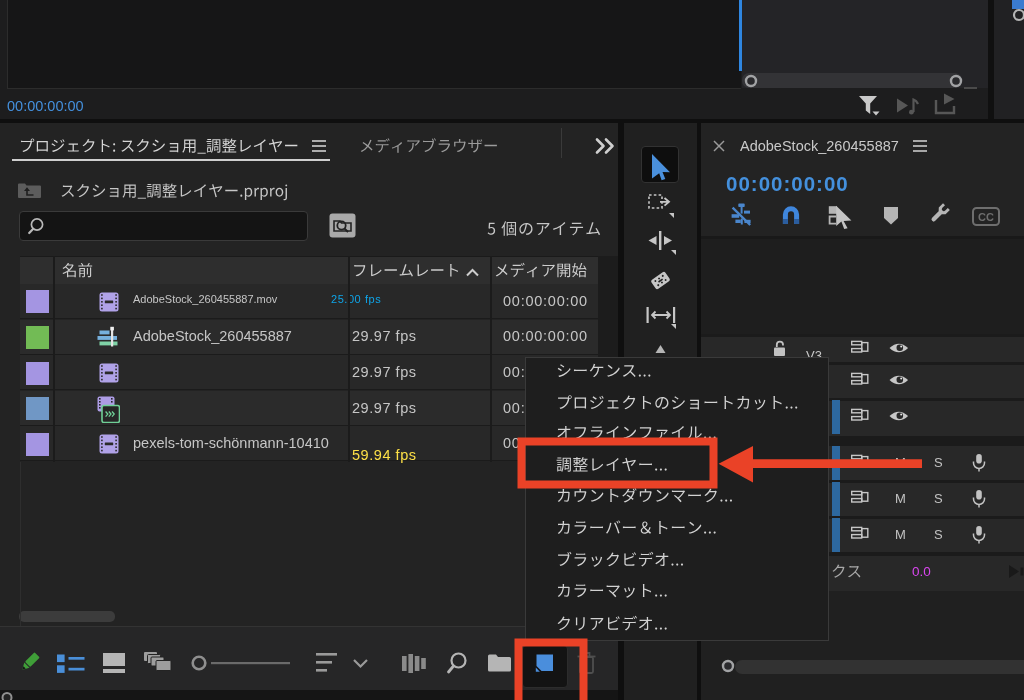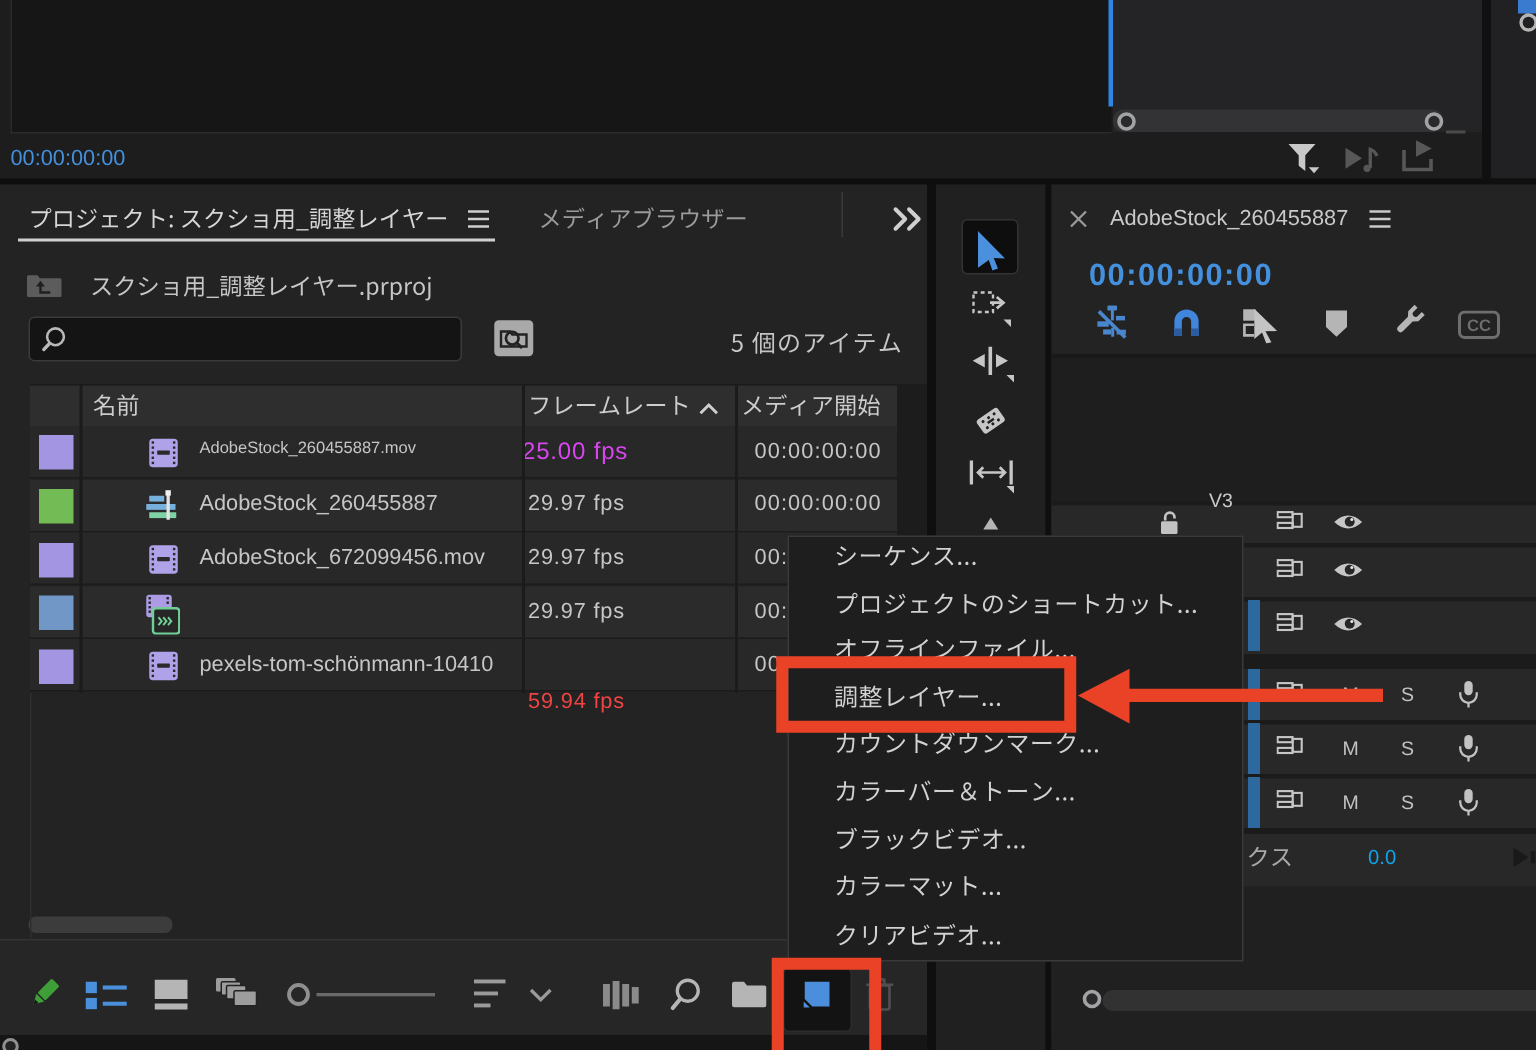--- a/index.html
+++ b/index.html
@@ -89,21 +89,21 @@
         <rect x="2.1" y="12.4" width="1.6" height="1.6"></rect>
         <rect x="2.1" y="15.8" width="1.6" height="1.6"></rect>
 <rect x="16.3" y="2.2" width="1.6" height="1.6"></rect>
         <rect x="16.3" y="5.6" width="1.6" height="1.6"></rect>
         <rect x="16.3" y="9" width="1.6" height="1.6"></rect>
         <rect x="16.3" y="12.4" width="1.6" height="1.6"></rect>
         <rect x="16.3" y="15.8" width="1.6" height="1.6"></rect>
       </g>
     </svg>
     <div class="txt" style="left:133px;top:292.8px;font-size:11px;color:#c6c6c6">AdobeStock_260455887.mov</div>
-    <div class="txt" style="left:348px;top:292.8px;font-size:16px;color:#d946ef;letter-spacing:0.55px">25.00 fps</div>
+    <div class="txt" style="left:331px;top:292.8px;font-size:11px;color:#0ea5e9;letter-spacing:0.55px">25.00 fps</div>
     <div class="txt" style="left:503px;top:292.8px;font-size:14.5px;color:#c6c6c6;letter-spacing:0.75px">00:00:00:00</div>
     <div class="abs" style="left:20px;top:319.6px;width:578px;height:34.1px;background:#2b2b2b;border-bottom:1.5px solid #1b1b1b"></div>
     <div class="abs" style="left:26px;top:325.90000000000003px;width:23px;height:23px;background:#72bb55"></div>
     <svg class="abs" style="left:97px;top:326.40000000000003px" width="22" height="22" viewBox="0 0 22 22">
 <rect x="2.5" y="4.5" width="10" height="3.9" fill="#76b0dd"></rect>
 <rect x="0.5" y="10" width="19.5" height="3.9" fill="#76b0dd"></rect>
 <rect x="2.5" y="15.5" width="18" height="3.9" fill="#7fd2a6"></rect>
 <rect x="14" y="3.2" width="2.2" height="17.3" fill="#e4e4e4"></rect>
 <rect x="13.3" y="0.8" width="3.6" height="3.6" fill="#f0f0f0"></rect>
     </svg>
@@ -121,21 +121,20 @@
         <rect x="2.1" y="9" width="1.6" height="1.6"></rect>
         <rect x="2.1" y="12.4" width="1.6" height="1.6"></rect>
         <rect x="2.1" y="15.8" width="1.6" height="1.6"></rect>
 <rect x="16.3" y="2.2" width="1.6" height="1.6"></rect>
         <rect x="16.3" y="5.6" width="1.6" height="1.6"></rect>
         <rect x="16.3" y="9" width="1.6" height="1.6"></rect>
         <rect x="16.3" y="12.4" width="1.6" height="1.6"></rect>
         <rect x="16.3" y="15.8" width="1.6" height="1.6"></rect>
       </g>
     </svg>
-    <div class="txt" style="left:133px;top:364.0px;font-size:14.5px;color:#c6c6c6">AdobeStock_672099456.mov</div>
     <div class="txt" style="left:352px;top:364.0px;font-size:14.5px;color:#c6c6c6;letter-spacing:0.55px">29.97 fps</div>
     <div class="txt" style="left:503px;top:364.0px;font-size:14.5px;color:#c6c6c6;letter-spacing:0.75px">00:00:00:00</div>
     <div class="abs" style="left:20px;top:390.8px;width:578px;height:34.1px;background:#2b2b2b;border-bottom:1.5px solid #1b1b1b"></div>
     <div class="abs" style="left:26px;top:397.1px;width:23px;height:23px;background:#7097c5"></div>
     <svg class="abs" style="left:97px;top:395.6px" width="23" height="27" viewBox="0 0 23 27">
 <rect x="0.5" y="0.5" width="17" height="15" rx="2" fill="#ad9ce5"></rect>
 <g fill="#262626">
         <rect x="2" y="2" width="1.6" height="1.6"></rect>
         <rect x="2" y="5" width="1.6" height="1.6"></rect>
         <rect x="2" y="8" width="1.6" height="1.6"></rect>
@@ -164,21 +163,21 @@
         <rect x="2.1" y="12.4" width="1.6" height="1.6"></rect>
         <rect x="2.1" y="15.8" width="1.6" height="1.6"></rect>
 <rect x="16.3" y="2.2" width="1.6" height="1.6"></rect>
         <rect x="16.3" y="5.6" width="1.6" height="1.6"></rect>
         <rect x="16.3" y="9" width="1.6" height="1.6"></rect>
         <rect x="16.3" y="12.4" width="1.6" height="1.6"></rect>
         <rect x="16.3" y="15.8" width="1.6" height="1.6"></rect>
       </g>
     </svg>
     <div class="txt" style="left:133px;top:435.2px;font-size:14.5px;color:#c6c6c6">pexels-tom-schönmann-10410</div>
-    <div class="txt" style="left:352px;top:460px;font-size:14.5px;color:#ef4444;letter-spacing:0.55px">59.94 fps</div>
+    <div class="txt" style="left:352px;top:447px;font-size:14.5px;color:#fde047;letter-spacing:0.55px">59.94 fps</div>
     <div class="txt" style="left:503px;top:435.2px;font-size:14.5px;color:#c6c6c6;letter-spacing:0.75px">00:00:00:00</div>
     <div class="abs" style="left:53px;top:256px;width:1.5px;height:206px;background:#1b1b1b"></div>
     <div class="abs" style="left:348px;top:256px;width:1.5px;height:206px;background:#1b1b1b"></div>
     <div class="abs" style="left:490px;top:256px;width:1.5px;height:206px;background:#1b1b1b"></div>
     <div class="abs" style="left:598px;top:256px;width:20px;height:351px;background:#1c1c1c"></div>
     <div class="abs" style="left:19px;top:611px;width:96px;height:11px;background:#3c3c3c;border-radius:5px"></div>
     <div class="abs" style="left:19.5px;top:462px;width:1px;height:164px;background:#2e2e2e"></div>
     <div class="abs" style="left:0;top:626px;width:618px;height:64px;background:#262627;border-top:1px solid #333"></div>
     <svg class="abs" style="left:16px;top:650px" width="28" height="27" viewBox="0 0 28 27">
 <g transform="rotate(45 13 13)">
@@ -355,21 +354,21 @@
     <div class="abs" style="left:701px;top:397.5px;width:323px;height:3px;background:#1b1b1b"></div>
     <div class="abs" style="left:701px;top:436px;width:323px;height:10px;background:#1b1b1b"></div>
     <div class="abs" style="left:701px;top:479.5px;width:323px;height:3px;background:#1b1b1b"></div>
     <div class="abs" style="left:701px;top:515.5px;width:323px;height:3px;background:#1b1b1b"></div>
     <div class="abs" style="left:701px;top:552px;width:323px;height:4px;background:#1b1b1b"></div>
     <div class="abs" style="left:701px;top:591px;width:323px;height:109px;background:#202020"></div>
     <svg class="abs" style="left:772px;top:340px" width="16" height="17" viewBox="0 0 16 17">
 <rect x="2" y="7.5" width="11" height="8.5" rx="1" fill="#c2c2c2"></rect>
 <path d="M4.8 7 V4.8 a3.1 3.1 0 0 1 6.2 0 V5.6" fill="none" stroke="#c2c2c2" stroke-width="1.8"></path>
     </svg>
-    <div class="txt" style="left:806px;top:326px;font-size:13px;color:#c9c9c9">V3</div>
+    <div class="txt" style="left:806px;top:348px;font-size:13px;color:#c9c9c9">V3</div>
     <svg class="abs" style="left:851px;top:340px" width="19" height="14" viewBox="0 0 19 14">
 <g stroke="#c6c6c6" stroke-width="1.4" fill="none">
 <rect x="0.7" y="1.4" width="10" height="3.4"></rect>
 <rect x="0.7" y="8.6" width="10" height="3.4"></rect>
 <rect x="10.8" y="2.6" width="6" height="8.6"></rect>
 </g>
     </svg>
     <svg class="abs" style="left:889px;top:342px" width="20" height="13" viewBox="0 0 20 13">
 <path d="M0.5 6 Q9.8 -2.6 19.1 6 Q9.8 14.6 0.5 6 Z" fill="#c6c6c6"></path>
 <circle cx="10.8" cy="5.8" r="3.3" fill="#272727"></circle>
@@ -444,21 +443,21 @@
     <div class="txt" style="left:895px;top:527px;font-size:13px;color:#c2c2c2">M</div>
     <div class="txt" style="left:934px;top:527px;font-size:13px;color:#c2c2c2">S</div>
     <svg class="abs" style="left:971px;top:525px" width="16" height="20" viewBox="0 0 16 20">
 <g stroke="#c2c2c2" fill="none" stroke-width="1.5">
 <rect x="5.2" y="1" width="5.6" height="9.5" rx="2.8" fill="#c2c2c2" stroke="none"></rect>
 <path d="M2.5 8.5 v1.5 a5.5 5.5 0 0 0 11 0 V8.5"></path>
 <line x1="8" y1="15.5" x2="8" y2="18.6"></line>
 </g>
     </svg>
     <div class="abs" style="left:832px;top:518px;width:8px;height:34px;background:#2d689f"></div>
-    <div class="txt" style="left:912px;top:564px;font-size:13.5px;color:#0ea5e9">0.0</div>
+    <div class="txt" style="left:912px;top:564px;font-size:13.5px;color:#d946ef">0.0</div>
     <svg class="abs" style="left:1008px;top:563px" width="16" height="17" viewBox="0 0 16 17">
       <path d="M1 2 L11 8.5 L1 15 Z" fill="#191919"></path>
       <rect x="12.5" y="4.5" width="3" height="8" fill="#191919"></rect>
     </svg>
     <div class="abs" style="left:735px;top:659.5px;width:289px;height:14.5px;background:#323232;border-radius:7px 0 0 7px"></div>
     <svg class="abs" style="left:719.5px;top:658px" width="16" height="16">
 <circle cx="8" cy="8" r="5" fill="#2a2a2d" stroke="#a2a3a5" stroke-width="2.4"></circle>
     </svg>
     <svg class="abs" style="left:0;top:0;z-index:5;pointer-events:none" width="1024" height="700">
       <defs>

